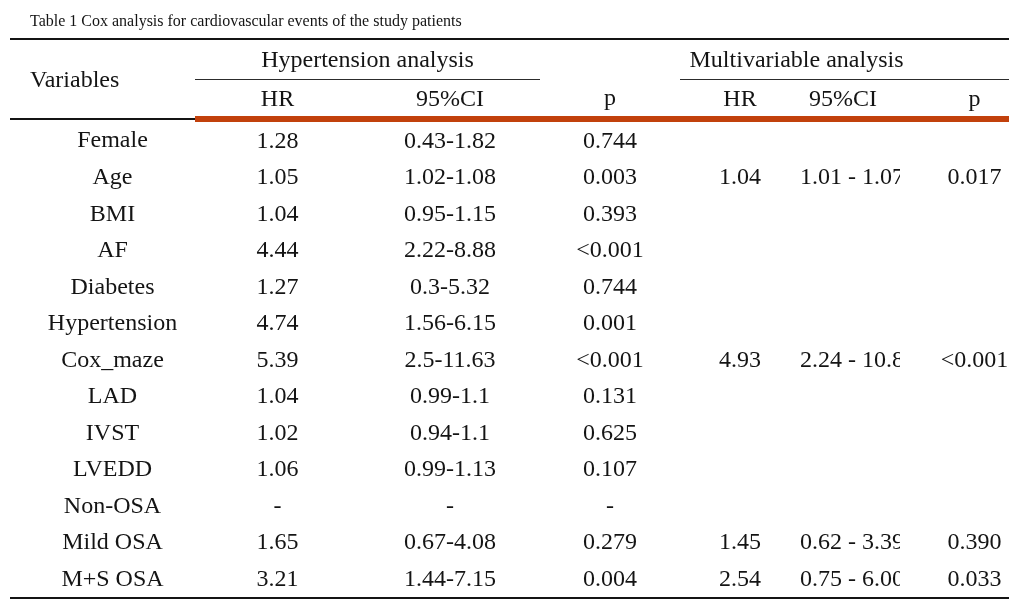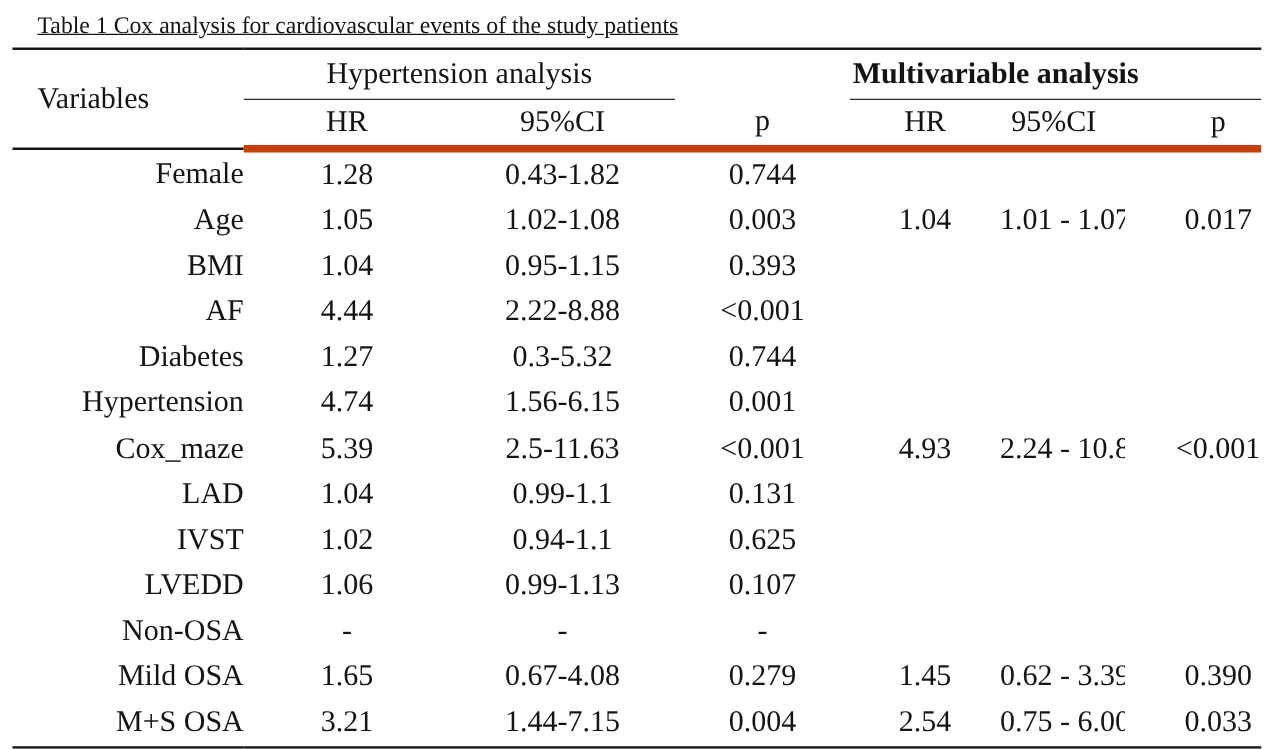--- a/index.html
+++ b/index.html
@@ -9,26 +9,25 @@
     width: 1021px;
     height: 599px;
     overflow: hidden;
     font-family: "Liberation Serif", "DejaVu Serif", serif;
     color: #141414;
   }
   .page {
     padding: 5px 12px 0 10px;
   }
   .table-title {
-    font-size: 19px;
+    font-size: 16px;
     line-height: 31px;
     height: 33px;
     padding-left: 20px;
     white-space: nowrap;
-    text-decoration: underline;
   }
   table.cox-table {
     border-collapse: collapse;
     table-layout: fixed;
     width: 999px;
     font-size: 24px;
     border-top: 2px solid #141414;
   }
   th, td {
     font-weight: normal;
@@ -39,24 +38,24 @@
     overflow: hidden;
   }
   tr.header-row-1 th { height: 39px; }
   tr.header-row-2 th { height: 36px; border-bottom: 6px solid #c2410c; }
   th.var-head {
     text-align: left;
     padding-left: 20px;
     border-bottom: 2px solid #141414;
   }
   th.spanner { border-bottom: 1.5px solid #2c2c2c; }
-  th.multi-spanner { padding-right: 96px; font-weight: bold; }
+  th.multi-spanner { padding-right: 96px; }
   tbody td { height: 36.5px; }
   td.var-cell {
-    text-align: right;
+    text-align: center;
     padding-left: 20px;
   }
   .p-col { padding-left: 40px; }
   .multi-ci-col { padding-right: 14px; }
   tbody tr:last-child td { border-bottom: 2.5px solid #141414; }
 </style>
 </head>
 <body>
 
 <div class="page">

